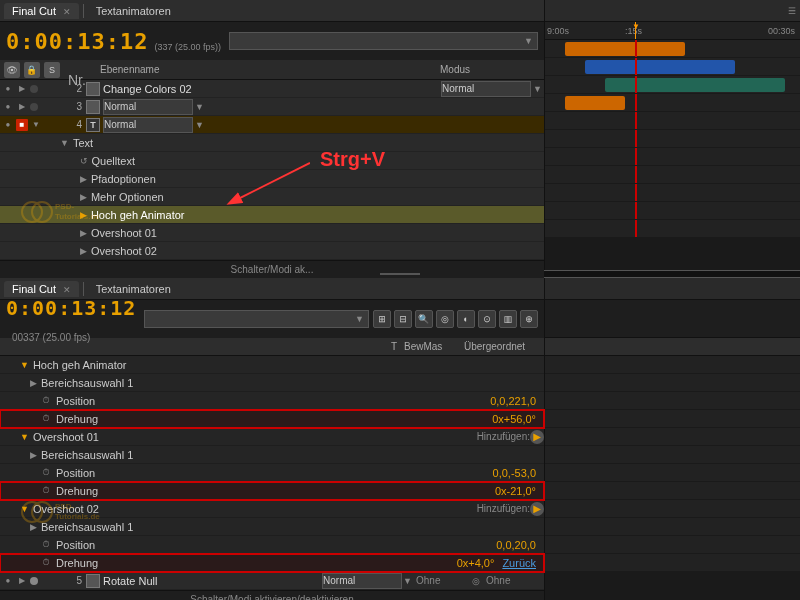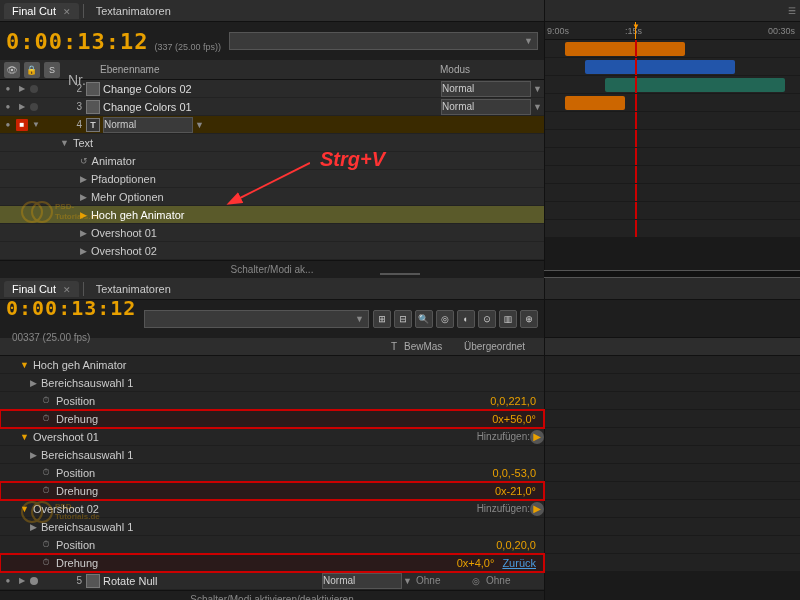--- a/index.html
+++ b/index.html
@@ -159,21 +159,20 @@
     </div>
 
     <div class="layer-row">
       <div class="layer-controls">
         <div class="lc-icon">●</div>
         <div class="lc-icon">▶</div>
         <div class="lc-icon" style="background:#444;width:8px;height:8px;border-radius:50%;"></div>
       </div>
       <span class="layer-nr">3</span>
       <div class="layer-icon" style="background:#555;"></div>
-      <span class="layer-name">Change Colors 01</span>
       <select class="modus-select">
         <option>Normal</option>
       </select>
       <span style="font-size:9px;color:#888;margin-left:2px;">▼</span>
     </div>
 
     <div class="layer-row active-layer">
       <div class="layer-controls">
         <div class="lc-icon">●</div>
         <div class="lc-icon red">■</div>
@@ -186,21 +185,21 @@
       </select>
       <span style="font-size:9px;color:#888;margin-left:2px;">▼</span>
     </div>
 
     <div class="tree-expand">
       <span class="tree-arrow">▼</span>
       <span class="tree-label">Text</span>
     </div>
     <div class="tree-item indent1">
       <span class="tree-arrow">↺</span>
-      <span class="tree-label">Animator</span>
+      <span class="tree-label">Quelltext</span>
     </div>
     <div class="tree-item indent1">
       <span class="tree-arrow">▶</span>
       <span class="tree-label">Pfadoptionen</span>
     </div>
     <div class="tree-item indent1">
       <span class="tree-arrow">▶</span>
       <span class="tree-label">Mehr Optionen</span>
 
     </div>
@@ -216,21 +215,21 @@
     <div class="tree-item indent1">
       <span class="tree-arrow">▶</span>
       <span class="tree-label">Overshoot 02</span>
     </div>
 
     <div class="status-bar">
       <span class="status-text">Schalter/Modi ak...</span>
     </div>
 
     <div style="position:absolute;top:148px;left:320px;z-index:10;">
-      <span style="color:#ff3333;font-size:20px;font-weight:bold;font-style:italic;">Strg+V</span>
+      <span style="color:#ff3333;font-size:20px;font-weight:bold;">Strg+V</span>
       <svg width="90" height="50" style="position:absolute;top:10px;left:-100px;">
         <defs>
           <marker id="ah" markerWidth="8" markerHeight="8" refX="6" refY="3" orient="auto">
             <path d="M0,0 L0,6 L8,3 z" fill="#ff3333"></path>
           </marker>
         </defs>
         <line x1="90" y1="5" x2="10" y2="45" stroke="#ff3333" stroke-width="2" marker-end="url(#ah)"></line>
       </svg>
     </div>
   </div>

